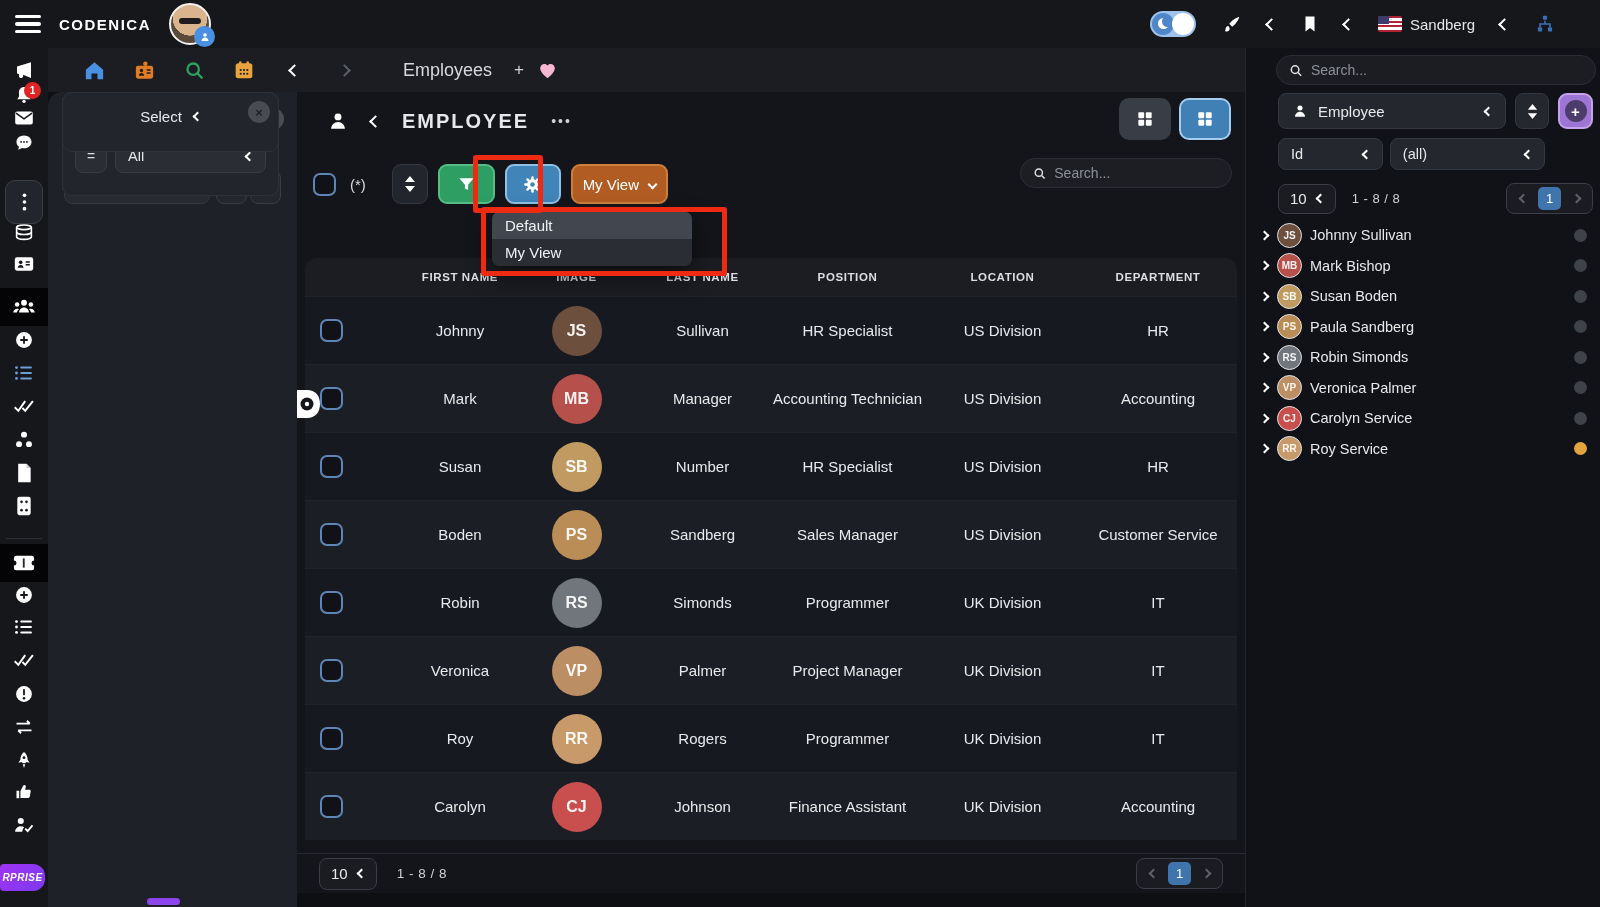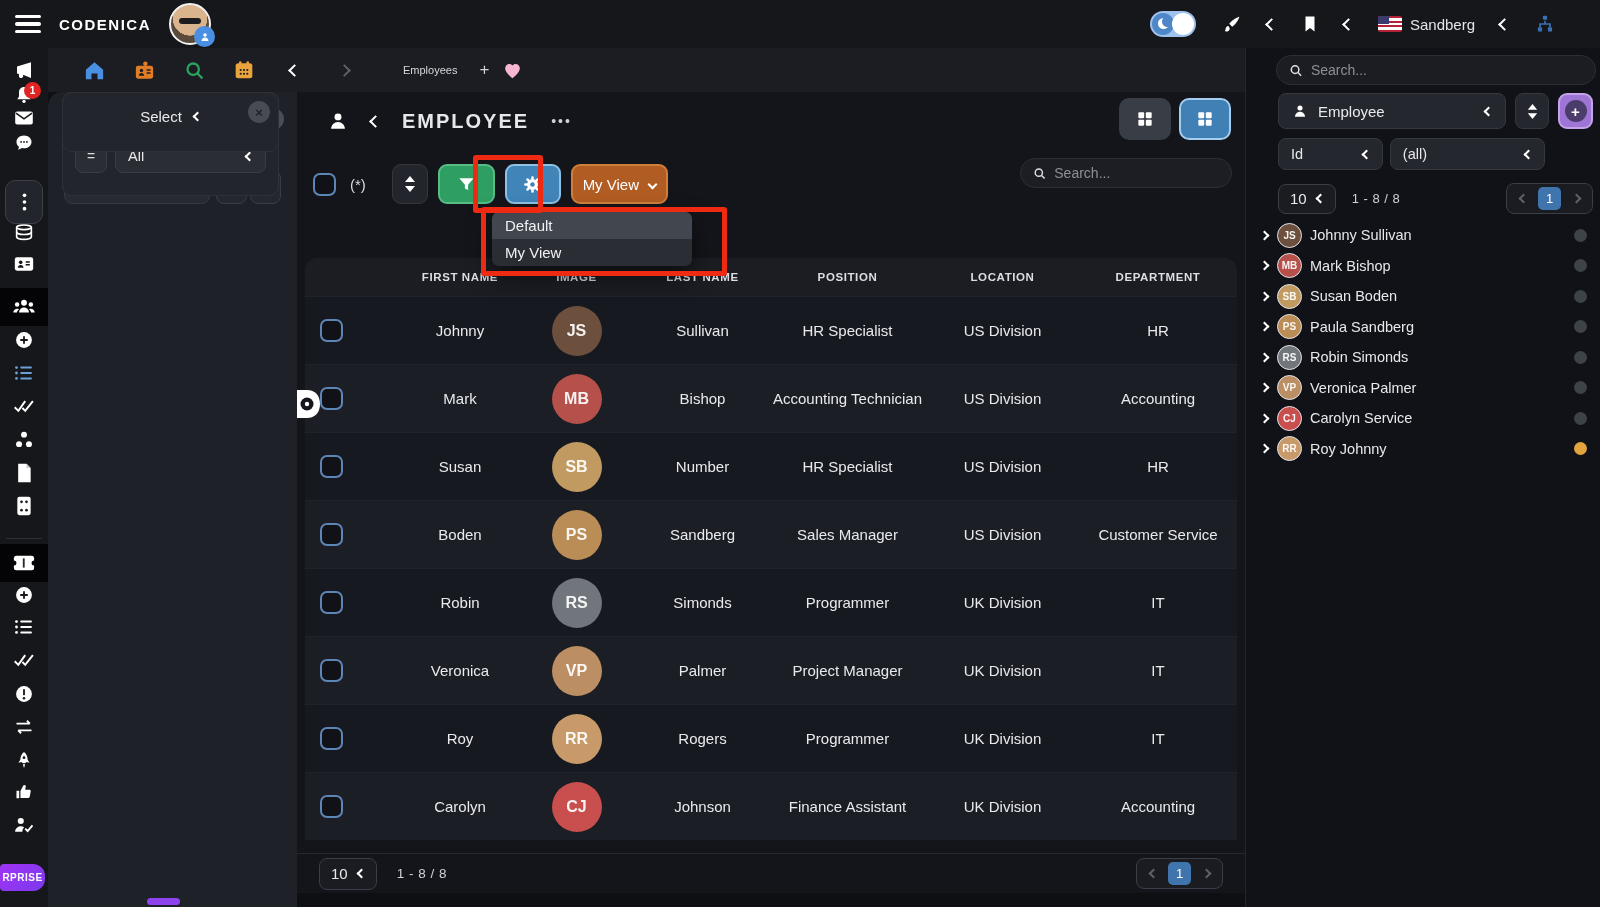--- a/index.html
+++ b/index.html
@@ -38,27 +38,27 @@
   
   .shell { display:flex; height:859px; }
 
   
   .rail { width:48px; background:#16171b; position:relative; flex:none; }
   .ri { position:absolute; left:24px; transform:translate(-50%,-50%); cursor:pointer; line-height:0; }
   .rail-active { position:absolute; left:0; width:48px; height:38px; background:#040406; }
   .rail-div { position:absolute; left:6px; width:36px; height:1px; background:#2c2f36; }
   .kebab-box { width:38px; height:44px; border:1px solid #3c4047; border-radius:10px; display:flex; align-items:center; justify-content:center; background:#22252b; }
   .notif-badge { position:absolute; left:24px; top:34px; min-width:17px; height:17px; border-radius:9px; background:#e02424; color:#fff; font-size:10px; font-weight:700; display:flex; align-items:center; justify-content:center; z-index:2; }
-  .enterprise { position:absolute; left:0; top:816px; width:45px; height:27px; background:linear-gradient(135deg,#a033f5,#7c3aed); border-radius:4px 12px 12px 4px; display:flex; align-items:center; justify-content:center; font-size:10px; font-weight:800; color:#fff; letter-spacing:.5px; }
+  .enterprise { position:absolute; left:0; top:816px; width:45px; height:27px; background:linear-gradient(135deg,#a033f5,#7c3aed); border-radius:4px 12px 12px 4px; display:flex; align-items:center; justify-content:center; font-size:10px; font-weight:800; color:#fff; letter-spacing:.5px;font-style:italic; }
 
   
   .center { width:1197px; flex:none; display:flex; flex-direction:column; }
   .navbar { height:44px; background:#1b1d22; display:flex; align-items:center; padding-left:21px; }
   .nav-ic { width:20px; margin:0 15px; line-height:0; cursor:pointer; text-align:center; }
-  .crumb { margin-left:34px; font-size:11px; color:#d6d8db; cursor:pointer; }
+  .crumb { margin-left:34px; font-size:18px; color:#d6d8db; cursor:pointer; }
   .crumb-plus { margin-left:22px; font-size:17px; color:#cfd1d5; cursor:pointer; }
   .crumb-heart { margin-left:14px; line-height:0; cursor:pointer; }
   .content-row { display:flex; height:815px; }
 
   
   .fpanel { width:249px; flex:none; background:#1e2127; border-radius:14px 0 0 0; position:relative; }
   .ftab { position:absolute; top:14px; width:55px; height:41px; border-radius:10px; display:flex; align-items:center; justify-content:center; cursor:pointer; }
   .ftab.active { left:16px; background:#a9c9ec; border:1px solid #c9e0f5; }
   .ftab.idle { left:76px; background:#33373e; }
   .fclose { position:absolute; top:16px; left:214px; width:22px; height:22px; border-radius:50%; background:#4a4d55; color:#1e2127; font-size:14px; font-weight:700; display:flex; align-items:center; justify-content:center; cursor:pointer; }
@@ -677,21 +677,21 @@
             </div>
 
             <div class="trow">
               <div class="c-check">
                 <span class="cb"></span>
               </div>
               <div class="c-first">Mark</div>
               <div class="c-img">
                 <span class="avatar av-lg" style="background: rgb(181, 80, 74);">MB</span>
               </div>
-              <div class="c-last">Bishop</div>
+              <div class="c-last">Manager</div>
               <div class="c-pos">Accounting Technician</div>
               <div class="c-loc">US Division</div>
               <div class="c-dep">Accounting</div>
             </div>
 
             <div class="trow">
               <div class="c-check">
                 <span class="cb"></span>
               </div>
               <div class="c-first">Susan</div>
@@ -912,21 +912,21 @@
           <span class="avatar av-sm" style="background: rgb(201, 79, 79);">CJ</span>
           <span class="name">Carolyn Service</span>
           <span class="status-dot" style="background: rgb(62, 66, 73);"></span>
         </div>
 
         <div class="r-item">
           <span class="chev-wrap">
             <span class="chv chv-r sm"></span>
           </span>
           <span class="avatar av-sm" style="background: rgb(200, 154, 106);">RR</span>
-          <span class="name">Roy Johnny</span>
+          <span class="name">Roy Service</span>
           <span class="status-dot" style="background: rgb(227, 164, 62);"></span>
         </div>
 
     </div>
   </div>
 </div>
 
 <div class="fscroll"></div>
 
 </body></html>

